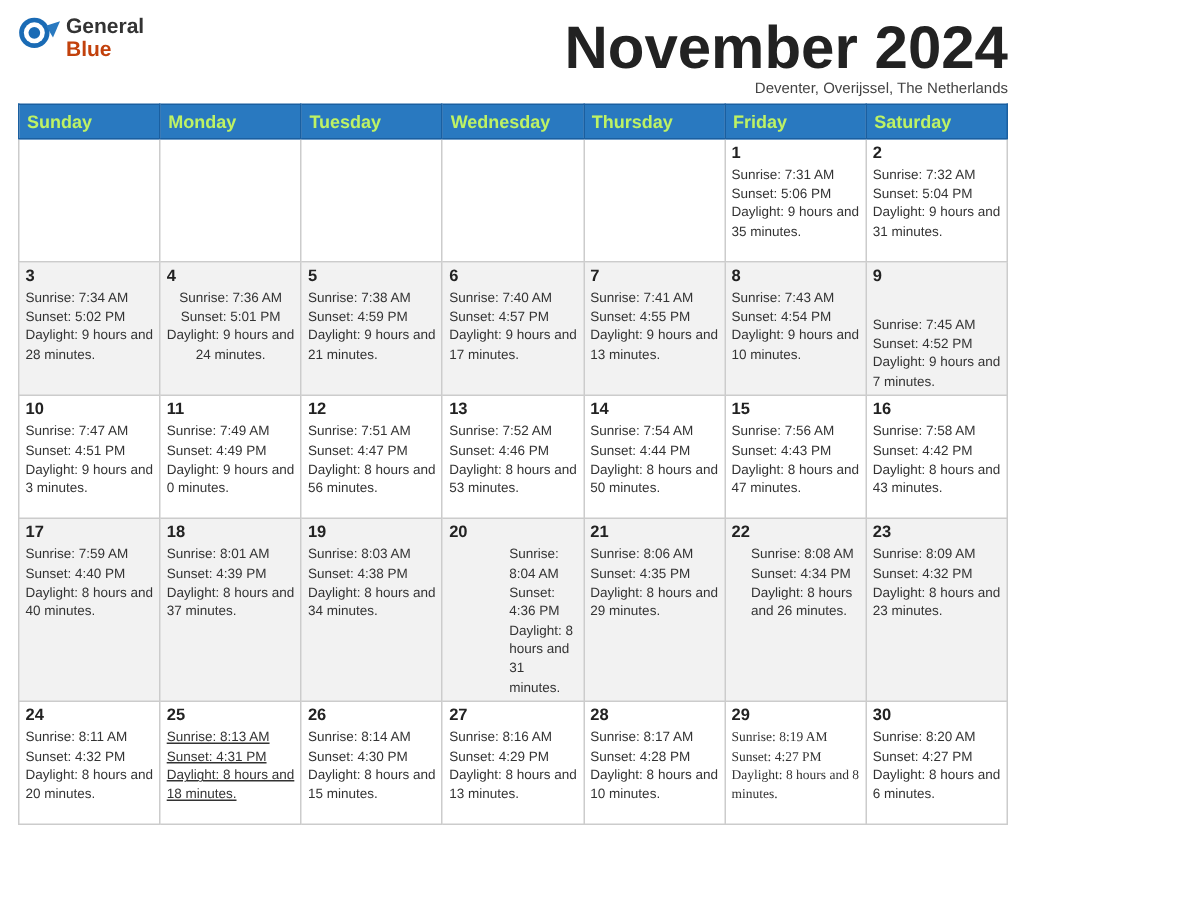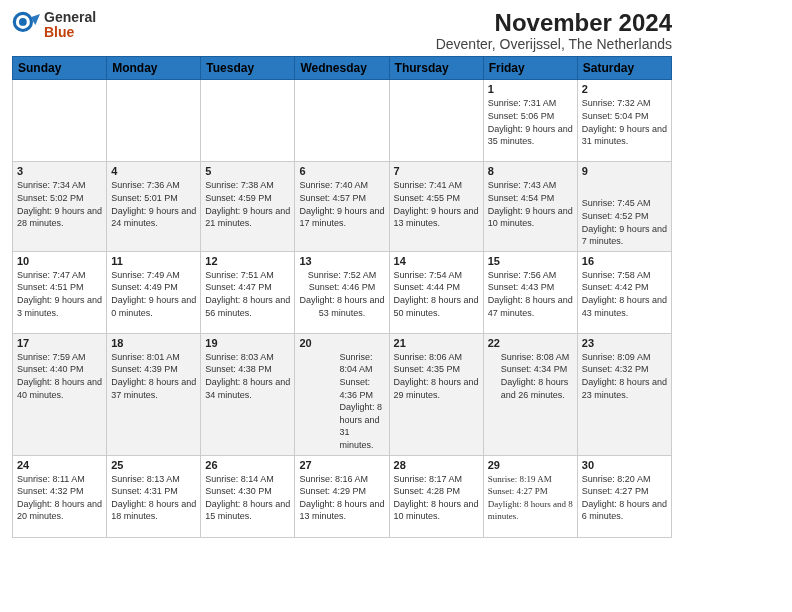--- a/index.html
+++ b/index.html
@@ -41,38 +41,38 @@
       color: #c2410c;
     }
     .logo-icon {
       width: 28px;
       height: 28px;
     }
     .title-block {
       text-align: right;
     }
     .month-title {
-      font-size: 24px;
+      font-size: 40px;
       font-weight: bold;
       color: #222;
       line-height: 1.1;
     }
     .location {
-      font-size: 14px;
+      font-size: 10px;
       color: #444;
     }
     .calendar {
       width: 100%;
       border-collapse: collapse;
       table-layout: fixed;
       font-size: 9.5px;
     }
     .calendar thead tr th {
       background-color: #2979c0;
-      color: #000000;
+      color: #bef264;
       text-align: left;
       padding: 4px 5px;
       font-size: 12px;
       font-weight: bold;
       border: 1px solid #1a5fa0;
     }
     .calendar tbody tr td {
       border: 1px solid #ccc;
       vertical-align: top;
       padding: 3px 4px;
@@ -155,21 +155,21 @@
         </tr>
         <tr>
           <td>
             <span class="day-num">3</span>
             <div class="day-info" style="white-space: pre-line;">Sunrise: 7:34 AM
 Sunset: 5:02 PM
 Daylight: 9 hours and 28 minutes.</div>
           </td>
           <td>
             <span class="day-num">4</span>
-            <div class="day-info" style="white-space: pre-line;">Sunrise: 7:36 AM
+            <div class="day-info" style="white-space: pre-line; text-align: center;">Sunrise: 7:36 AM
 Sunset: 5:01 PM
 Daylight: 9 hours and 24 minutes.</div>
           </td>
           <td>
             <span class="day-num">5</span>
             <div class="day-info" style="white-space: pre-line;">Sunrise: 7:38 AM
 Sunset: 4:59 PM
 Daylight: 9 hours and 21 minutes.</div>
           </td>
           <td>
@@ -211,21 +211,21 @@
 Daylight: 9 hours and 0 minutes.</div>
           </td>
           <td>
             <span class="day-num">12</span>
             <div class="day-info" style="white-space: pre-line;">Sunrise: 7:51 AM
 Sunset: 4:47 PM
 Daylight: 8 hours and 56 minutes.</div>
           </td>
           <td>
             <span class="day-num">13</span>
-            <div class="day-info" style="white-space: pre-line; text-align: center;">Sunrise: 7:52 AM
+            <div class="day-info" style="white-space: pre-line;">Sunrise: 7:52 AM
 Sunset: 4:46 PM
 Daylight: 8 hours and 53 minutes.</div>
           </td>
           <td>
             <span class="day-num">14</span>
             <div class="day-info" style="white-space: pre-line;">Sunrise: 7:54 AM
 Sunset: 4:44 PM
 Daylight: 8 hours and 50 minutes.</div>
           </td>
           <td>
@@ -287,21 +287,21 @@
         </tr>
         <tr>
           <td>
             <span class="day-num">24</span>
             <div class="day-info" style="white-space: pre-line;">Sunrise: 8:11 AM
 Sunset: 4:32 PM
 Daylight: 8 hours and 20 minutes.</div>
           </td>
           <td>
             <span class="day-num">25</span>
-            <div class="day-info" style="white-space: pre-line;">Sunrise: 8:13 AM
+            <div class="day-info" style="white-space: pre-line; text-decoration: underline;">Sunrise: 8:13 AM
 Sunset: 4:31 PM
 Daylight: 8 hours and 18 minutes.</div>
           </td>
           <td>
             <span class="day-num">26</span>
             <div class="day-info" style="white-space: pre-line;">Sunrise: 8:14 AM
 Sunset: 4:30 PM
 Daylight: 8 hours and 15 minutes.</div>
           </td>
           <td>

